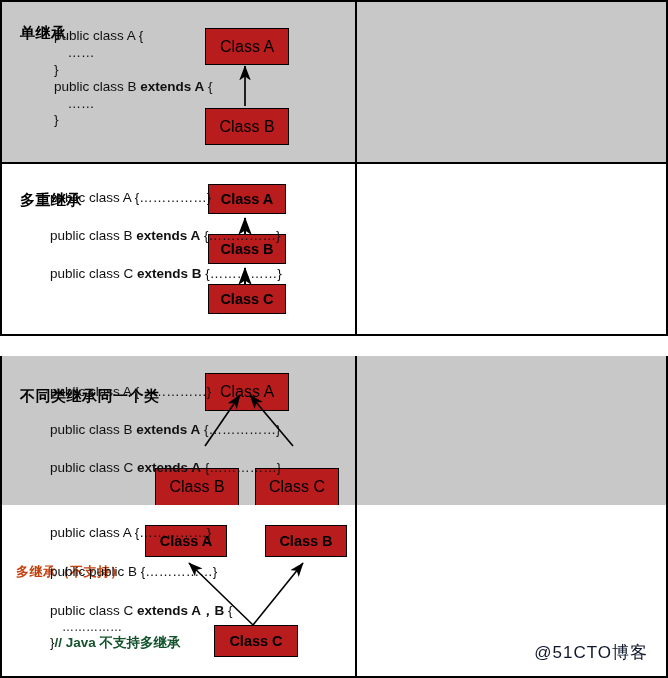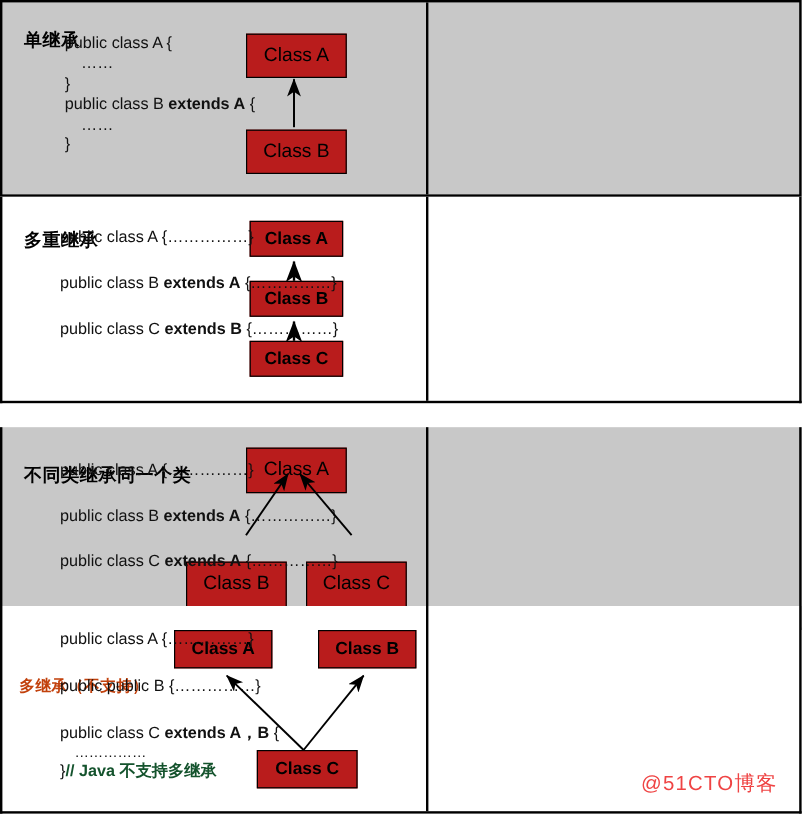--- a/index.html
+++ b/index.html
@@ -86,21 +86,21 @@
     left: 0; top: 0;
     width: 668px; height: 678px;
     pointer-events: none;
   }
 
   .watermark {
     position: absolute;
     right: 18px;
     bottom: 12px;
     font-size: 17px;
-    color: #ef4444;
+    color: #0f172a;
     letter-spacing: 1px;
     white-space: nowrap;
   }
 </style>
 </head>
 <body>
 
 <div id="diagram">
 
   <div class="row gray row-r1 first">

